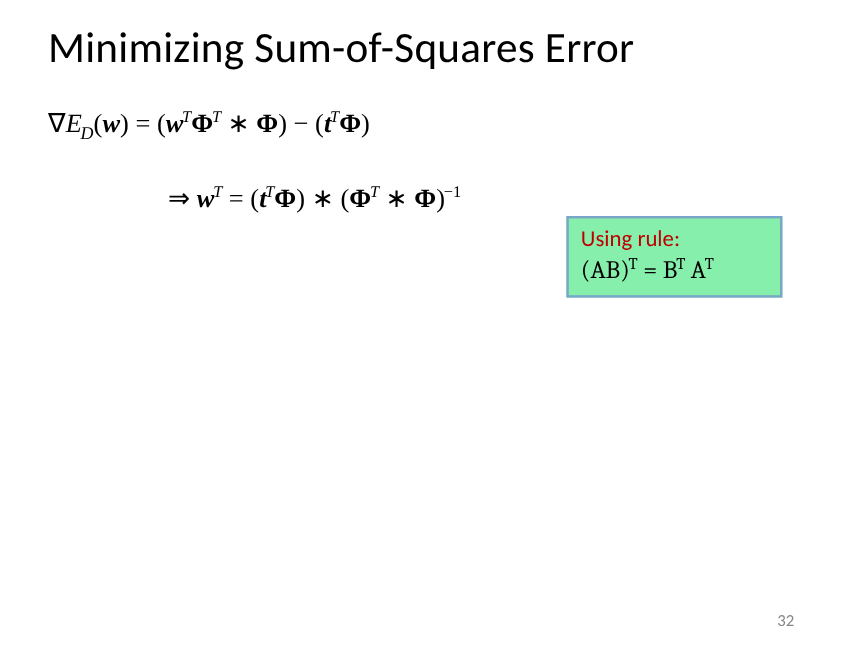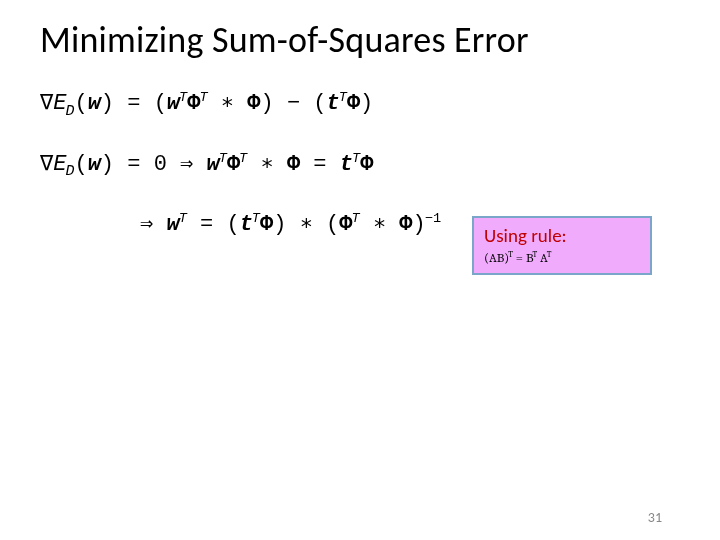--- a/index.html
+++ b/index.html
@@ -21,21 +21,21 @@
     padding: 18px 40px 30px 40px;
   }
   h1.title {
     margin: 0 0 28px 0;
     font-size: 36px;
     font-weight: 400;
     letter-spacing: 0.2px;
     text-align: left;
   }
   .equation {
-    font-family: Liberation Mono, monospace;
+    font-family: Liberation Serif, serif;
     font-size: 22px;
     line-height: 1.2;
     margin: 0 0 30px 0;
     white-space: nowrap;
   }
   .equation.indent { margin-left: 100px; }
   .equation .sup {
     font-size: 0.62em;
     vertical-align: super;
     display: inline-block;
@@ -53,31 +53,30 @@
   .aside-wrap {
     position: absolute;
     right: 36px;
     top: 180px;
     width: 180px;
   }
   .aside {
     border: 2px solid #7aa6c9;
     padding: 6px 26px 8px 10px;
     box-sizing: border-box;
-    background: #f0abfc;
-    margin-top: 36px;
+    background: #86efac;
   }
   .aside .line1 {
     color: #c00000;
     font-family: "Calibri", "Segoe UI", Arial, sans-serif;
     font-size: 19px;
   }
   .aside .line2 {
     font-family: "Cambria Math", "Cambria", "Times New Roman", serif;
-    font-size: 13px;
+    font-size: 21px;
     color: #000;
     margin-top: 2px;
   }
   .aside .sup {
     font-size: 0.65em;
     vertical-align: super;
     display: inline-block;
     margin-left: -1px;
   }
 
@@ -94,33 +93,30 @@
 <body>
 
 <div class="slide">
 
   <h1 class="title">Minimizing Sum-of-Squares Error</h1>
 
   <div class="equation">
     <span>∇</span><span class="i">E</span><span class="sub i">D</span><span>(</span><span class="b i">w</span><span>) = (</span><span class="b i">w</span><span class="sup i">T</span><span class="b">Φ</span><span class="sup i">T</span><span> ∗ </span><span class="b">Φ</span><span>) − (</span><span class="b i">t</span><span class="sup i"> T</span><span class="b">Φ</span><span>)</span>
   </div>
 
-  <div class="equation">
-    <span>∇</span><span class="i">E</span><span class="sub i">D</span><span>(</span><span class="b i">w</span><span>) = 0 ⇒ </span><span class="b i">w</span><span class="sup i">T</span><span class="b">Φ</span><span class="sup i">T</span><span> ∗ </span><span class="b">Φ</span><span> = </span><span class="b i">t</span><span class="sup i"> T</span><span class="b">Φ</span>
-  </div>
 
   <div class="equation indent">
     <span>⇒ </span><span class="b i">w</span><span class="sup i">T</span><span> = (</span><span class="b i">t</span><span class="sup i"> T</span><span class="b">Φ</span><span>) ∗ (</span><span class="b">Φ</span><span class="sup i">T</span><span> ∗ </span><span class="b">Φ</span><span>)</span><span class="sup">−1</span>
   </div>
 
 
 
   <div class="aside-wrap">
     <div class="aside">
       <div class="line1">Using rule:</div>
       <div class="line2">
         <span>(</span><span class="i">AB</span><span>)</span><span class="sup i">T</span><span> = </span><span class="i">B</span><span class="sup i">T</span><span> </span><span class="i">A</span><span class="sup i">T</span>
       </div>
     </div>
   </div>
 
-  <div class="pagenum">31</div>
+  <div class="pagenum">32</div>
 </div>
 
 </body></html>

